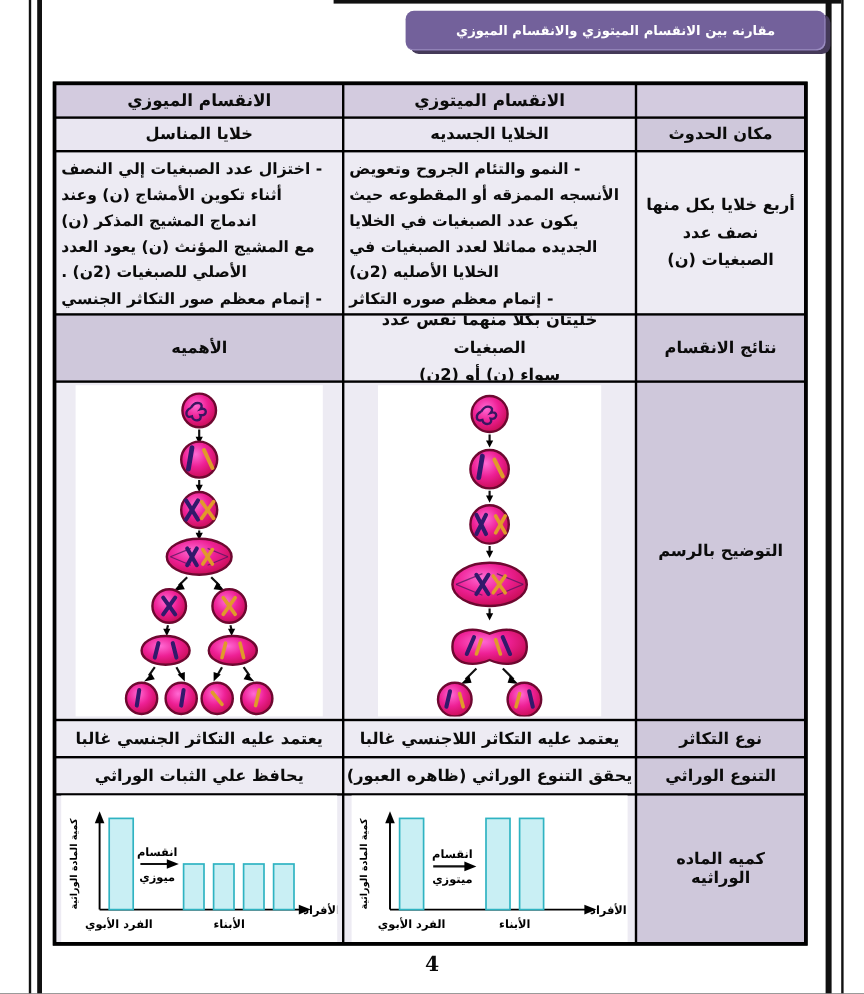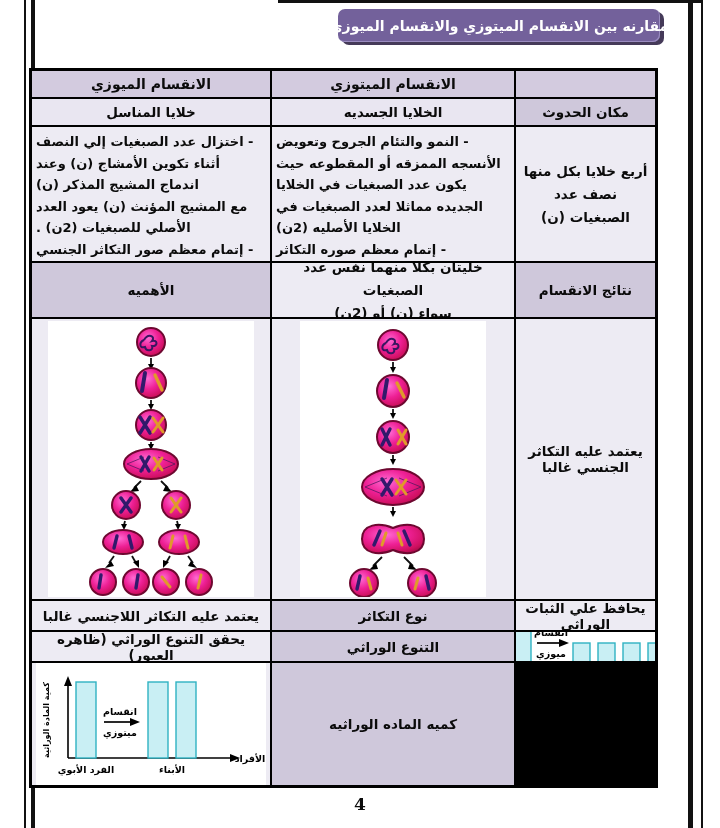--- a/index.html
+++ b/index.html
@@ -1,23 +1,23 @@
 <!DOCTYPE html>
 <html lang="ar"><head>
 <meta charset="utf-8">
 <style>
   html,body{margin:0;padding:0;}
   body{width:720px;height:828px;position:relative;background:#ffffff;overflow:hidden;
        font-family:"DejaVu Sans",sans-serif;font-weight:bold;color:#0b0b0b;}
   .frame{position:absolute;background:#111;}
   .ar{direction:rtl;unicode-bidi:embed;}
-  #title-box{position:absolute;top:9px;left:338px;width:322px;height:33px;background:#73619b;
+  #title-box{position:absolute;top:9px;left:338px;width:350px;height:33px;background:#73619b;
              border-radius:7px;box-shadow:4px 3px 0 #453a59, -1px -1px 0 #9a8cc0 inset;
-             display:flex;align-items:center;justify-content:center;color:#fff;font-size:14px;white-space:nowrap;}
-  #tbl{position:absolute;left:29px;top:68px;width:623px;height:714px;border:3px solid #000;background:#000;
+             display:flex;align-items:center;justify-content:center;color:#fff;font-size:11px;white-space:nowrap;}
+  #tbl{position:absolute;left:44px;top:68px;width:623px;height:714px;border:3px solid #000;background:#000;
        display:grid;grid-template-columns:238px 242px 139px;
        grid-template-rows:26px 26px 134px 54px 280px 29px 29px 122px;gap:2px;direction:ltr;}
   .cell{overflow:hidden;display:flex;align-items:center;justify-content:center;text-align:center;}
   .h{background:#d3cbdf;font-size:14px;}
   .s{background:#e9e6f1;font-size:13.5px;}
   .lbl{background:#cfc8db;font-size:13.5px;padding:0 13px;}
   .c{background:#edebf3;font-size:13px;}
   .imp{display:block;text-align:left;padding:4px 7px 16px 4px;line-height:21.5px;white-space:pre-line;}
   .res{white-space:pre-line;line-height:23px;font-size:13.5px;}
   .imgbox{background:#ffffff;display:flex;align-items:center;justify-content:center;}
@@ -257,20 +257,21 @@
           <circle class="cellbody" cx="64" cy="262" r="14" fill="url(#cgM)"></circle>
           <line class="chromo-d2" x1="60" y1="255" x2="57" y2="268"></line>
             <line class="chromo-o2" x1="68" y1="257" x2="71" y2="268"></line>
           <circle class="cellbody" cx="122" cy="262" r="14" fill="url(#cgM)"></circle>
           <line class="chromo-d2" x1="126" y1="255" x2="129" y2="268"></line>
             <line class="chromo-o2" x1="118" y1="257" x2="115" y2="268"></line>
         </g>
       </svg>
     </div>
   </div>
+  <div class="cell lbl ar">التوضيح بالرسم</div>
 
   <div class="cell c ar" style="font-size:13.5px">يعتمد عليه التكاثر الجنسي غالبا</div>
   <div class="cell c ar" style="font-size:13.5px">يعتمد عليه التكاثر اللاجنسي غالبا</div>
   <div class="cell lbl ar">نوع التكاثر</div>
 
   <div class="cell c ar" style="font-size:13.5px">يحافظ علي الثبات الوراثي</div>
   <div class="cell c ar" style="font-size:13.5px">يحقق التنوع الوراثي (ظاهره العبور)</div>
   <div class="cell lbl ar">التنوع الوراثي</div>
 
   <div class="cell c">

